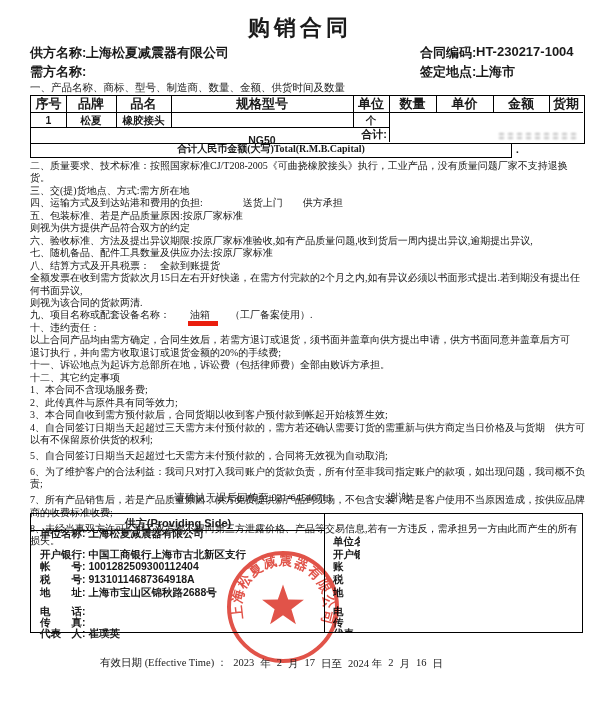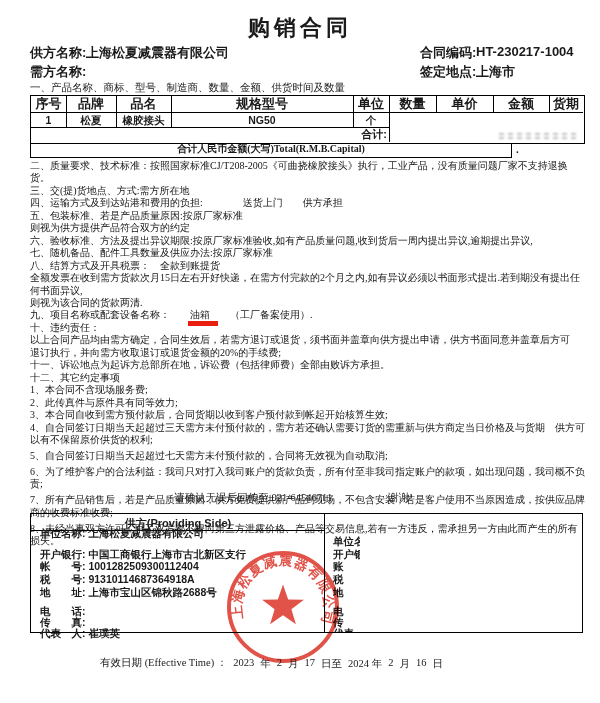--- a/index.html
+++ b/index.html
@@ -114,21 +114,21 @@
         <div class="cell hcell" style="left: 322px; width: 36px;">单位</div>
         <div class="cell hcell" style="left: 358px; width: 47px;">数量</div>
         <div class="cell hcell" style="left: 405px; width: 57px;">单价</div>
         <div class="cell hcell" style="left: 462px; width: 56px;">金额</div>
         <div class="cell hcell" style="left: 518px; width: 34px;">货期</div>
       </div>
     <div id="items-row">
         <div class="cell rcell" style="left: 0px; width: 35px;">1</div>
         <div class="cell rcell" style="left: 35px; width: 50px;">松夏</div>
         <div class="cell rcell" style="left: 85px; width: 55px;">橡胶接头</div>
-        <div class="cell rcell" style="left: 140px; width: 182px;">NG50</div>
+        <div class="cell rcell" style="left: 140px; width: 182px; margin-top: 20px;">NG50</div>
         <div class="cell rcell" style="left: 322px; width: 36px;">个</div>
       </div>
     <div class="total-label">合计:</div>
     <div class="smudge">
         <i></i>
         <i></i>
       </div>
   </div>
   <div class="rmbbox">
     <div class="rmb-text">合计人民币金额(大写)Total(R.M.B.Capital)</div>

